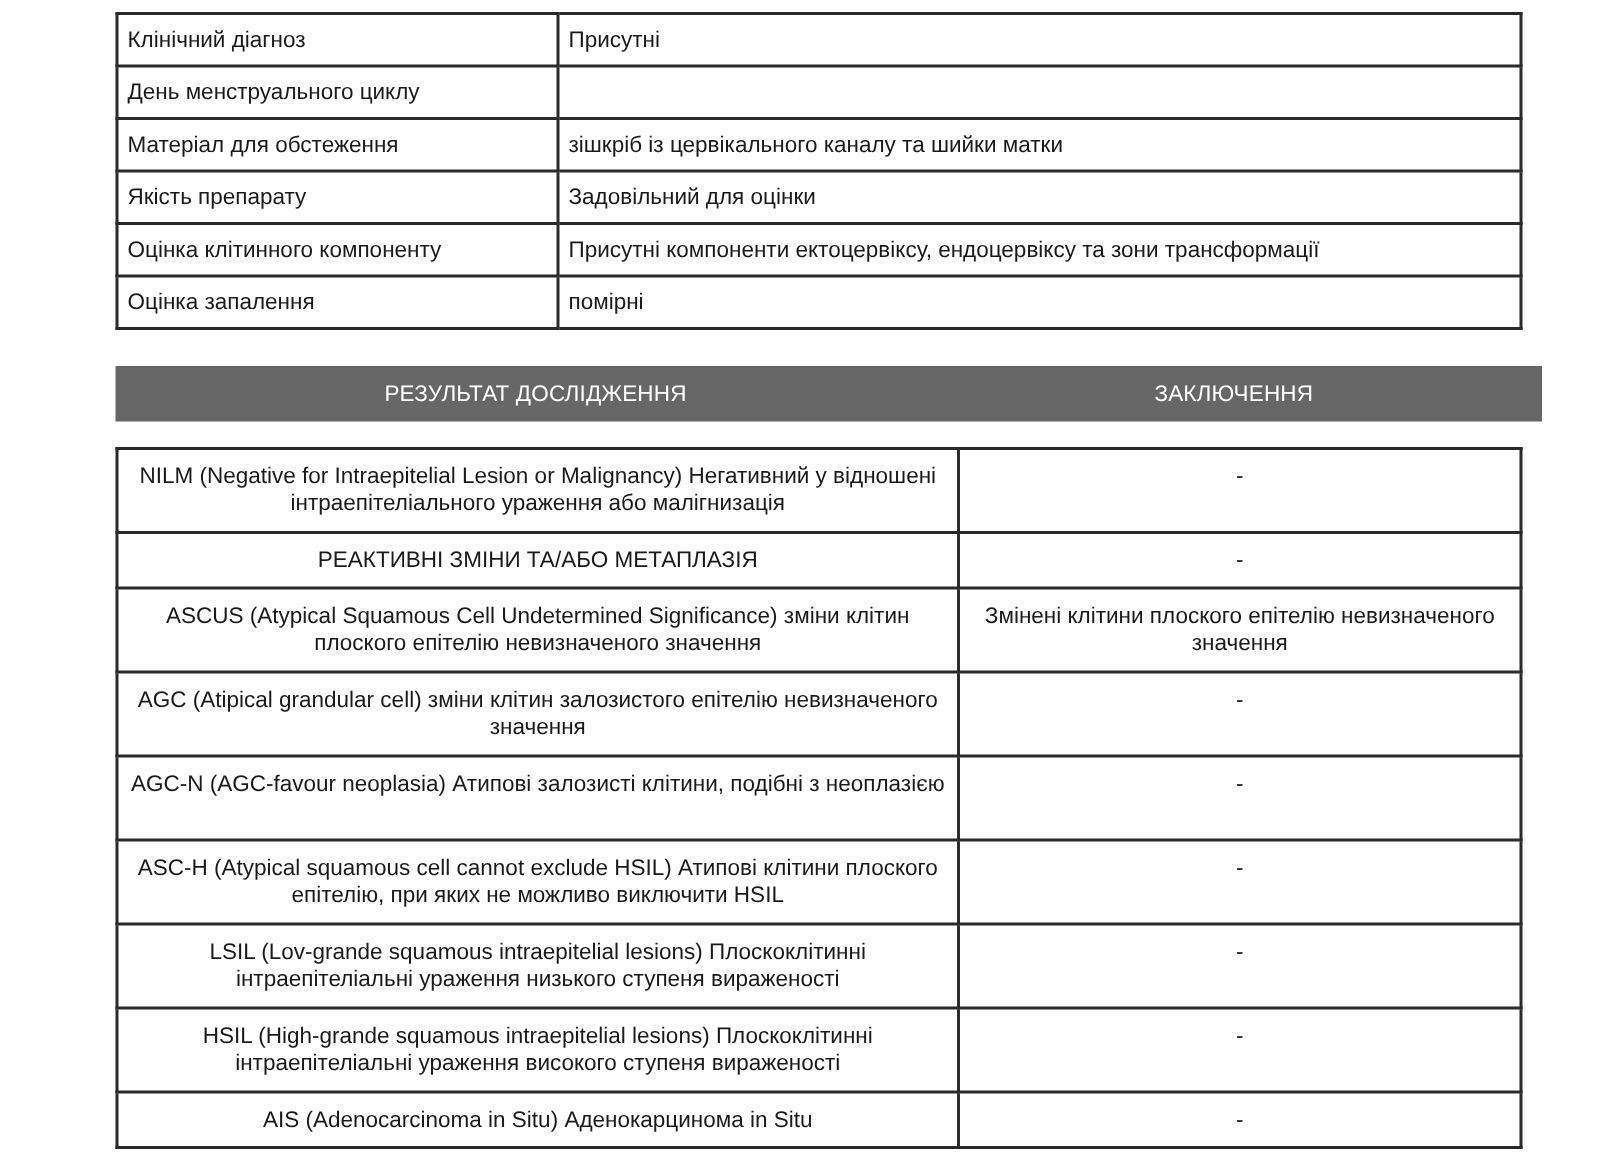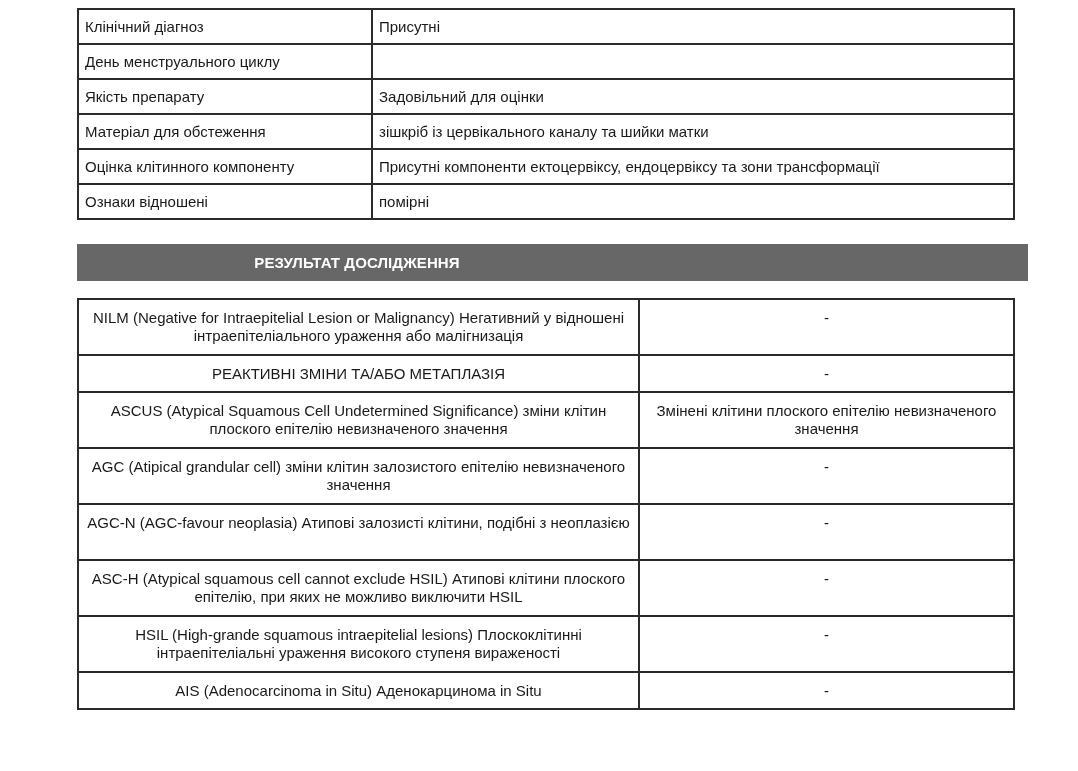--- a/index.html
+++ b/index.html
@@ -44,21 +44,21 @@
     .results-header {
       position: absolute;
       left: 77px;
       top: 244px;
       width: 951px;
       height: 37px;
       background: #676767;
       display: flex;
       align-items: center;
       color: #ffffff;
-      font-weight: bold;
+      font-weight: normal;
       font-size: 15px;
       letter-spacing: 0.1px;
     }
     .results-header .h-result {
       width: 560px;
       text-align: center;
     }
     .results-header .h-conclusion {
       flex: 1;
       text-align: center;
@@ -88,40 +88,41 @@
     <tbody>
       <tr>
         <td class="label">Клінічний діагноз</td>
         <td>Присутні</td>
       </tr>
       <tr>
         <td class="label">День менструального циклу</td>
         <td></td>
       </tr>
       <tr>
+        <td class="label">Матеріал для обстеження</td>
+        <td>зішкріб із цервікального каналу та шийки матки</td>
+      </tr>
+      <tr>
         <td class="label">Якість препарату</td>
         <td>Задовільний для оцінки</td>
-      </tr>
-      <tr>
-        <td class="label">Матеріал для обстеження</td>
-        <td>зішкріб із цервікального каналу та шийки матки</td>
       </tr>
       <tr>
         <td class="label">Оцінка клітинного компоненту</td>
         <td>Присутні компоненти ектоцервіксу, ендоцервіксу та зони трансформації</td>
       </tr>
       <tr>
-        <td class="label">Ознаки відношені</td>
+        <td class="label">Оцінка запалення</td>
         <td>помірні</td>
       </tr>
     </tbody>
   </table>
 
   <div class="results-header">
     <div class="h-result">РЕЗУЛЬТАТ ДОСЛІДЖЕННЯ</div>
+    <div class="h-conclusion">ЗАКЛЮЧЕННЯ</div>
   </div>
 
   <table class="results-table">
     <tbody>
       <tr class="tall">
         <td class="finding">NILM (Negative for Intraepitelial Lesion or Malignancy) Негативний у відношені інтраепітеліального ураження або малігнизація</td>
         <td>-</td>
       </tr>
       <tr class="short">
         <td class="finding">РЕАКТИВНІ ЗМІНИ ТА/АБО МЕТАПЛАЗІЯ</td>
@@ -137,20 +138,24 @@
       </tr>
       <tr class="tall">
         <td class="finding">AGC-N (AGC-favour neoplasia) Атипові залозисті клітини, подібні з неоплазією</td>
         <td>-</td>
       </tr>
       <tr class="tall">
         <td class="finding">ASC-H (Atypical squamous cell cannot exclude HSIL) Атипові клітини плоского епітелію, при яких не можливо виключити HSIL</td>
         <td>-</td>
       </tr>
       <tr class="tall">
+        <td class="finding">LSIL (Lov-grande squamous intraepitelial lesions) Плоскоклітинні інтраепітеліальні ураження низького ступеня вираженості</td>
+        <td>-</td>
+      </tr>
+      <tr class="tall">
         <td class="finding">HSIL (High-grande squamous intraepitelial lesions) Плоскоклітинні інтраепітеліальні ураження високого ступеня вираженості</td>
         <td>-</td>
       </tr>
       <tr class="short">
         <td class="finding">AIS (Adenocarcinoma in Situ) Аденокарцинома in Situ</td>
         <td>-</td>
       </tr>
     </tbody>
   </table>
 

